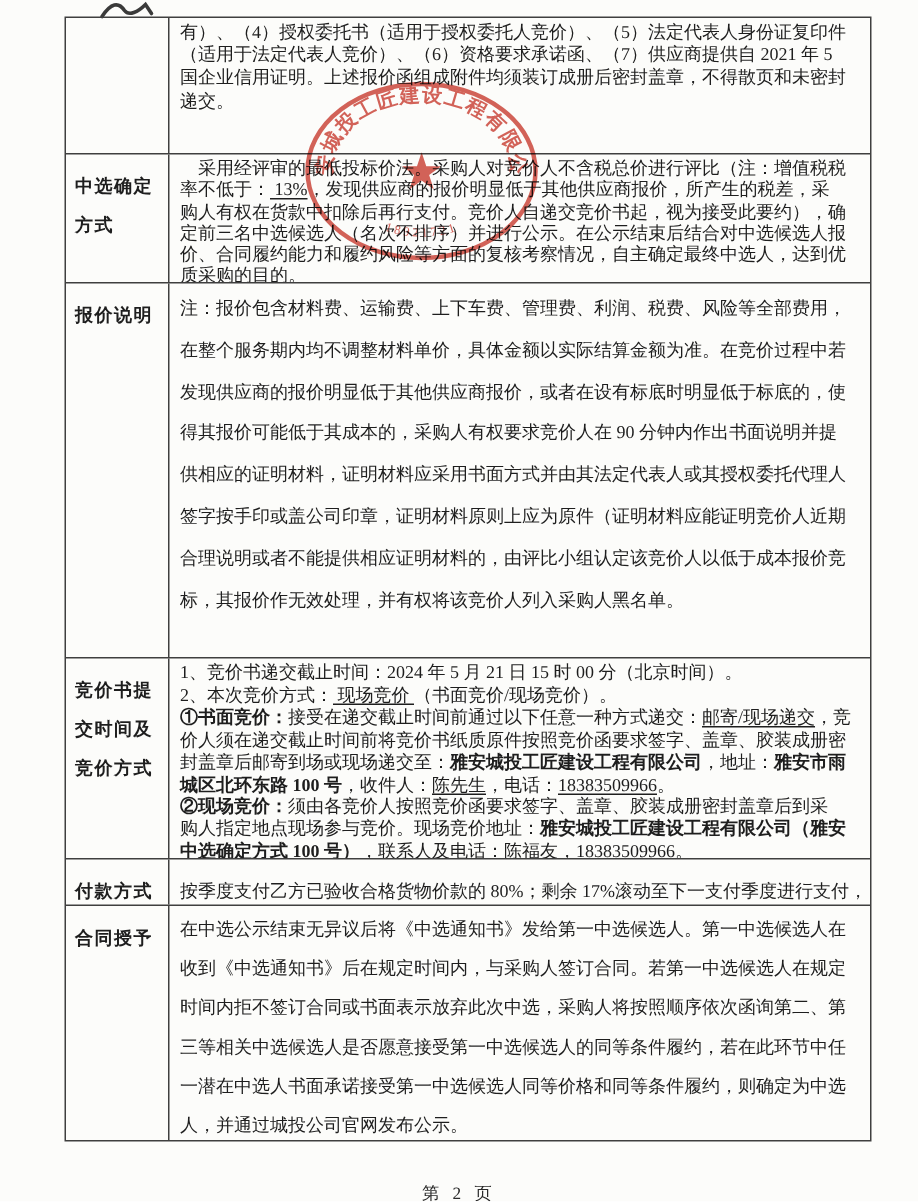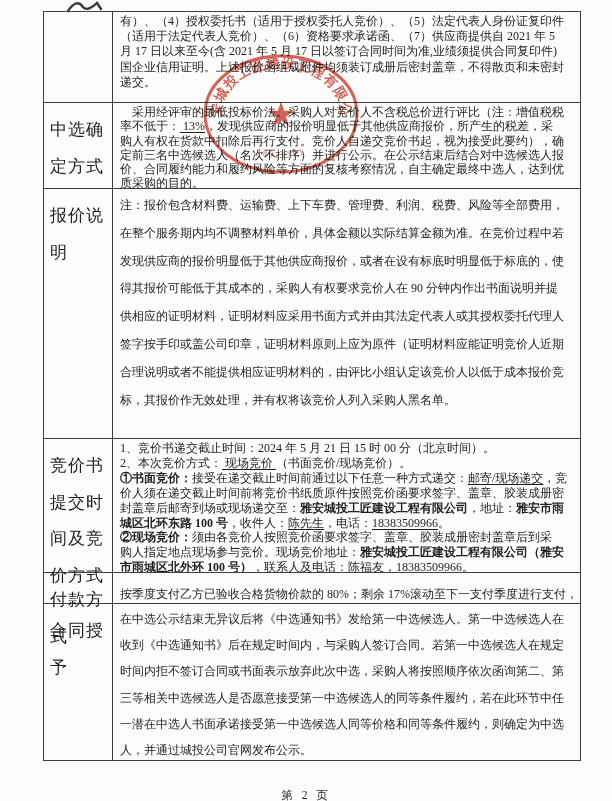--- a/index.html
+++ b/index.html
@@ -16,21 +16,21 @@
     border:1px solid #3f3f3f;
     box-sizing:border-box;
     background:transparent;
   }
   .trow{display:flex;border-bottom:1px solid #3f3f3f;box-sizing:border-box;}
   .trow:last-child{border-bottom:none;}
   .hcell{
     width:69px;flex:0 0 69px;
     border-right:1px solid #3f3f3f;
     box-sizing:border-box;
-    font-weight:normal;font-size:17px;
+    font-weight:bold;font-size:12px;
     padding:9px 4px 2px 6px;
     line-height:2.15;
     letter-spacing:1px;
     text-align:left;
   }
   .ccell{
     flex:1;min-width:0;
     box-sizing:border-box;
     font-size:12px;
     padding:2px 4px 0 7px;
@@ -65,21 +65,20 @@
   <svg class="topmark" viewBox="0 0 40 13">
     <path d="M4,11 C10,2 15,1 19,7 C22,11 28,8 33,3 L37,9" fill="none" stroke="#3a3a3a" stroke-width="2.4" stroke-linecap="round"></path>
   </svg>
 
   <div class="doc-table" id="docTable">
       <div class="trow row-0">
         <div class="hcell"></div>
         <div class="ccell">
           <div class="tline"><span>有）、（4）授权委托书（适用于授权委托人竞价）、（5）法定代表人身份证复印件</span></div>
           <div class="tline"><span>（适用于法定代表人竞价）、（6）资格要求承诺函、（7）供应商提供自 2021 年 5</span></div>
-          <div class="tline"><span>月 17 日以来至今(含 2021 年 5 月 17 日以签订合同时间为准,业绩须提供合同复印件)</span></div>
           <div class="tline"><span>国企业信用证明。上述报价函组成附件均须装订成册后密封盖章，不得散页和未密封</span></div>
           <div class="tline"><span>递交。</span></div>
         </div>
       </div>
       <div class="trow row-1">
         <div class="hcell">中选确定方式</div>
         <div class="ccell">
           <div class="tline"><span>　采用经评审的最低投标价法。采购人对竞价人不含税总价进行评比（注：增值税税</span></div>
           <div class="tline"><span>率不低于：</span><span class="und"> 13%</span><span>，发现供应商的报价明显低于其他供应商报价，所产生的税差，采</span></div>
           <div class="tline"><span>购人有权在货款中扣除后再行支付。竞价人自递交竞价书起，视为接受此要约），确</span></div>
@@ -105,21 +104,21 @@
         <div class="hcell">竞价书提交时间及竞价方式</div>
         <div class="ccell">
           <div class="tline"><span>1、竞价书递交截止时间：2024 年 5 月 21 日 15 时 00 分（北京时间）。</span></div>
           <div class="tline"><span>2、本次竞价方式：</span><span class="und"> 现场竞价 </span><span>（书面竞价/现场竞价）。</span></div>
           <div class="tline"><span class="bold">①书面竞价：</span><span>接受在递交截止时间前通过以下任意一种方式递交：</span><span class="und">邮寄/现场递交</span><span>，竞</span></div>
           <div class="tline"><span>价人须在递交截止时间前将竞价书纸质原件按照竞价函要求签字、盖章、胶装成册密</span></div>
           <div class="tline"><span>封盖章后邮寄到场或现场递交至：</span><span class="bold">雅安城投工匠建设工程有限公司</span><span>，地址：</span><span class="bold">雅安市雨</span></div>
           <div class="tline"><span class="bold">城区北环东路 100 号</span><span>，收件人：</span><span class="und">陈先生</span><span>，电话：</span><span class="und">18383509966</span><span>。</span></div>
           <div class="tline"><span class="bold">②现场竞价：</span><span>须由各竞价人按照竞价函要求签字、盖章、胶装成册密封盖章后到采</span></div>
           <div class="tline"><span>购人指定地点现场参与竞价。现场竞价地址：</span><span class="bold">雅安城投工匠建设工程有限公司（雅安</span></div>
-          <div class="tline"><span class="bold">市雨城区北外环 100 号）</span><span>，联系人及电话：</span><span class="und">陈福友，18383509966</span><span>。</span></div>
+          <div class="tline"><span class="bold">中选确定方式 100 号）</span><span>，联系人及电话：</span><span class="und">陈福友，18383509966</span><span>。</span></div>
         </div>
       </div>
       <div class="trow row-4">
         <div class="hcell">付款方式</div>
         <div class="ccell">
           <div class="tline"><span>按季度支付乙方已验收合格货物价款的 80%；剩余 17%滚动至下一支付季度进行支付，</span></div>
           <div class="tline"><span>以此类推。每一批次进度款支付时预留总货款的 3%作为质保金，质保期为一年。</span></div>
         </div>
       </div>
       <div class="trow row-5">

